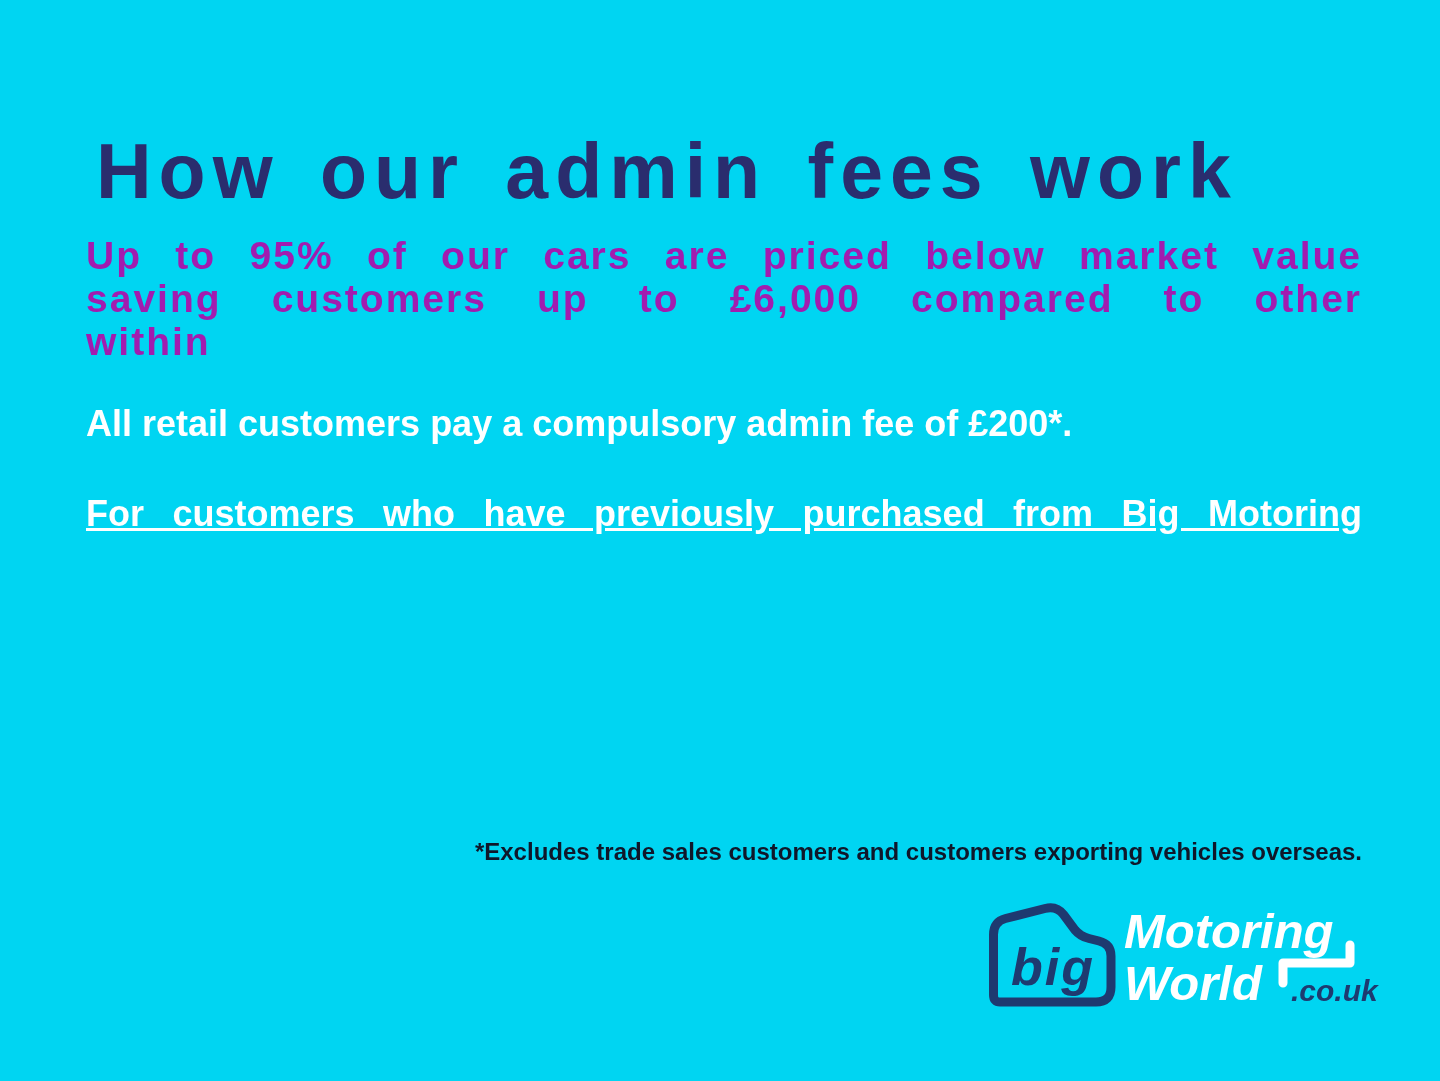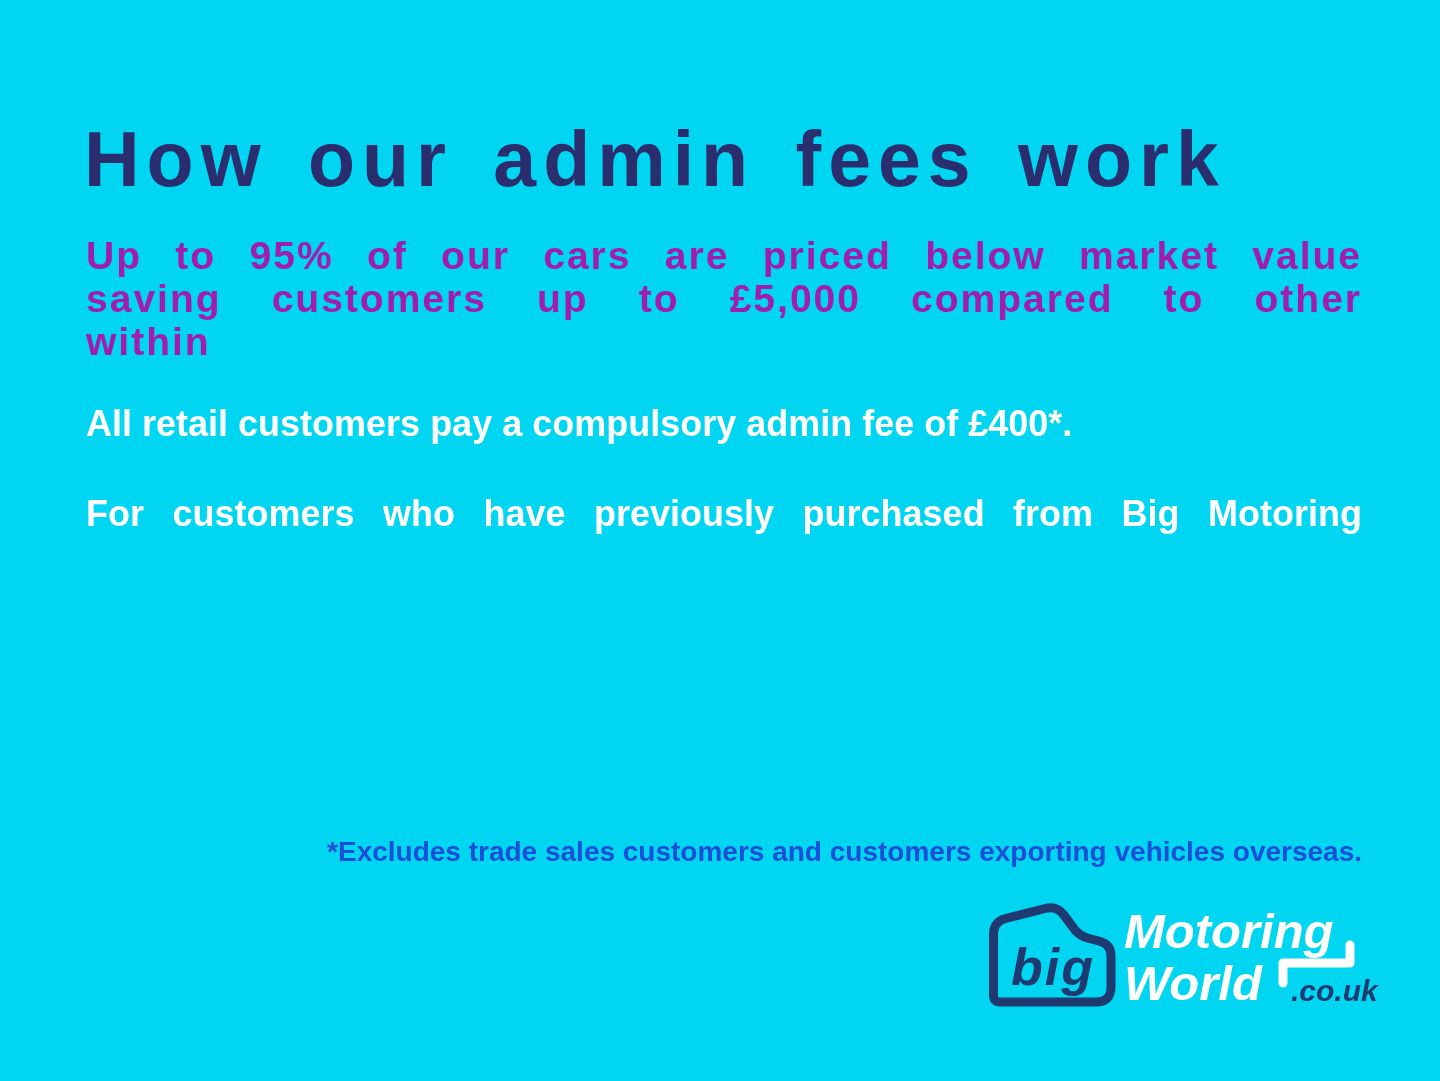--- a/index.html
+++ b/index.html
@@ -14,21 +14,21 @@
     overflow: hidden;
     background: #00d5f2;
     font-family: "Liberation Sans", sans-serif;
     font-weight: bold;
   }
   .heading {
     position: absolute;
     left: 84px;
     top: 118px;
     right: 70px;
-    margin: 0;
+    margin: 12px;
     color: #2a2d6e;
     font-size: 77px;
     line-height: 82px;
     letter-spacing: 7px;
     word-spacing: 12px;
     white-space: nowrap;
   }
   .subheading {
     position: absolute;
     left: 86px;
@@ -45,29 +45,29 @@
   }
   .para {
     position: absolute;
     left: 86px;
     right: 78px;
     color: #ffffff;
     font-size: 36px;
     line-height: 45px;
   }
   .para-1 { top: 401px; }
-  .para-2 { top: 491px; }
+  .para-2 { top: 491px; text-decoration: underline; }
   .para-3 { top: 667px; }
   .footnote {
     position: absolute;
     left: 86px;
     right: 78px;
     top: 835px;
-    color: #1d4ed8;
-    font-size: 28px;
+    color: #0f172a;
+    font-size: 24px;
     line-height: 34px;
     text-align: right;
   }
   .logo {
     position: absolute;
     left: 978px;
     top: 893px;
     width: 410px;
     height: 125px;
     font-style: italic;
@@ -76,26 +76,26 @@
 </style>
 </head>
 <body>
 
 <div class="canvas">
 
   <h1 class="heading">How our admin fees work</h1>
 
   <div class="subheading">
     <div class="jline">Up to 95% of our cars are priced below market value</div>
-    <div class="jline">saving customers up to £5,000 compared to other</div>
+    <div class="jline">saving customers up to £6,000 compared to other</div>
     <div>within</div>
   </div>
 
   <div class="para para-1">
-    <div>All retail customers pay a compulsory admin fee of £400*.</div>
+    <div>All retail customers pay a compulsory admin fee of £200*.</div>
   </div>
 
   <div class="para para-2">
     <div class="jline">For customers who have previously purchased from Big Motoring</div>
   </div>
 
   <div class="para para-3">
   </div>
 
   <div class="footnote">*Excludes trade sales customers and customers exporting vehicles overseas.</div>

